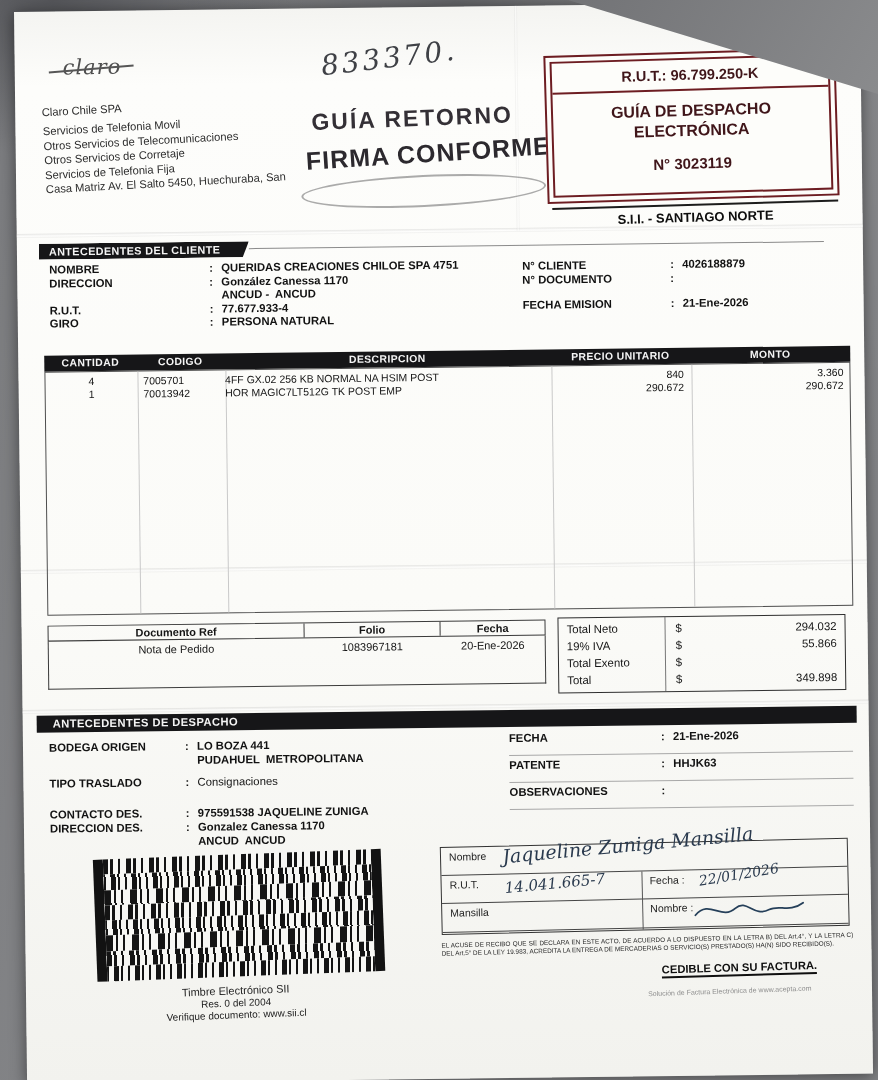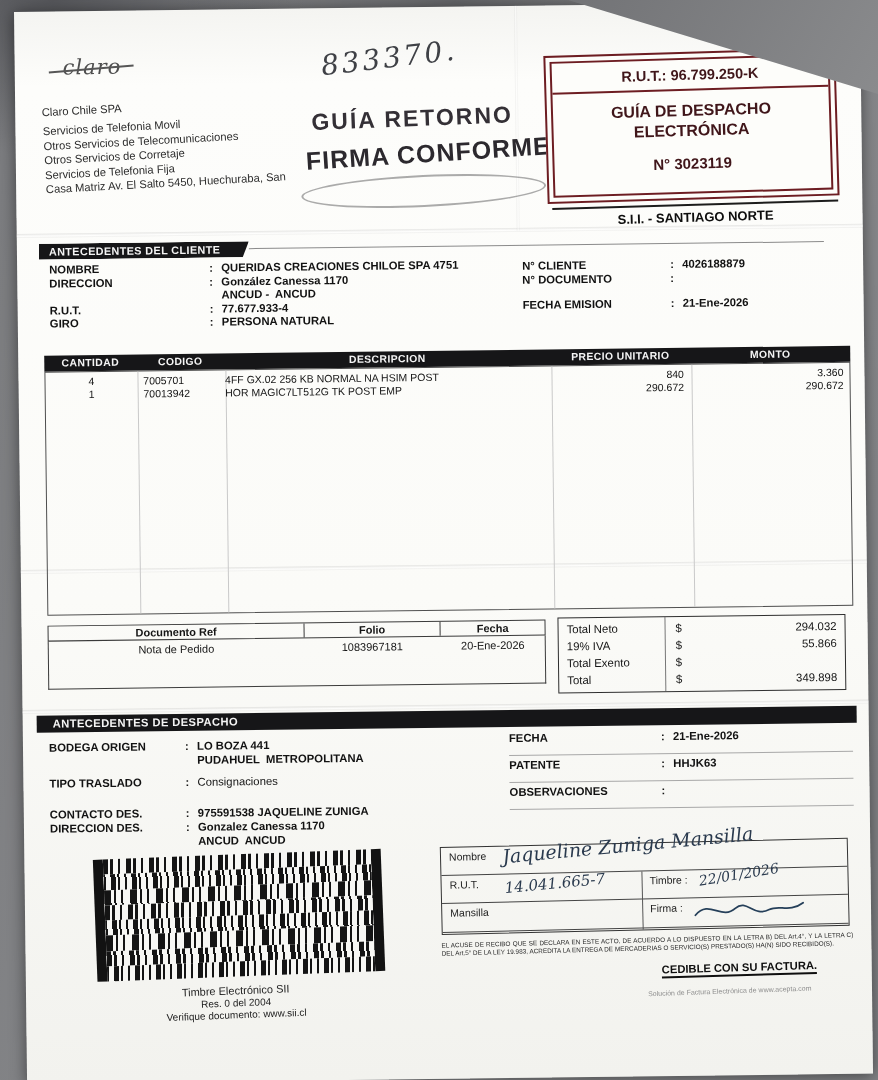--- a/index.html
+++ b/index.html
@@ -366,25 +366,25 @@
       </div>
     </div>
 
     <div class="sig-wrap">
       <div class="sig-box">
         <div class="sig-row">
           <span>Nombre</span>
         </div>
         <div class="sig-row">
           <span>R.U.T.</span>
-          <span class="sig-mid">Timbre :</span>
+          <span class="sig-mid">Fecha :</span>
         </div>
         <div class="sig-row">
           <span>Mansilla</span>
-          <span class="sig-mid">Firma :</span>
+          <span class="sig-mid">Nombre :</span>
         </div>
         <div class="sig-vline"></div>
       </div>
       <div class="hw hw-name">Jaqueline Zuniga Mansilla</div>
       <div class="hw hw-rut">14.041.665-7</div>
       <div class="hw hw-date">22/01/2026</div>
       <div class="hw hw-sign">
         <svg width="116" height="26" viewBox="0 0 116 26">
           <path d="M4 18 C 18 2, 30 24, 44 12 C 56 2, 62 22, 78 14 C 88 9, 98 18, 112 8" fill="none" stroke="#26405a" stroke-width="1.8" stroke-linecap="round"></path>
         </svg>

